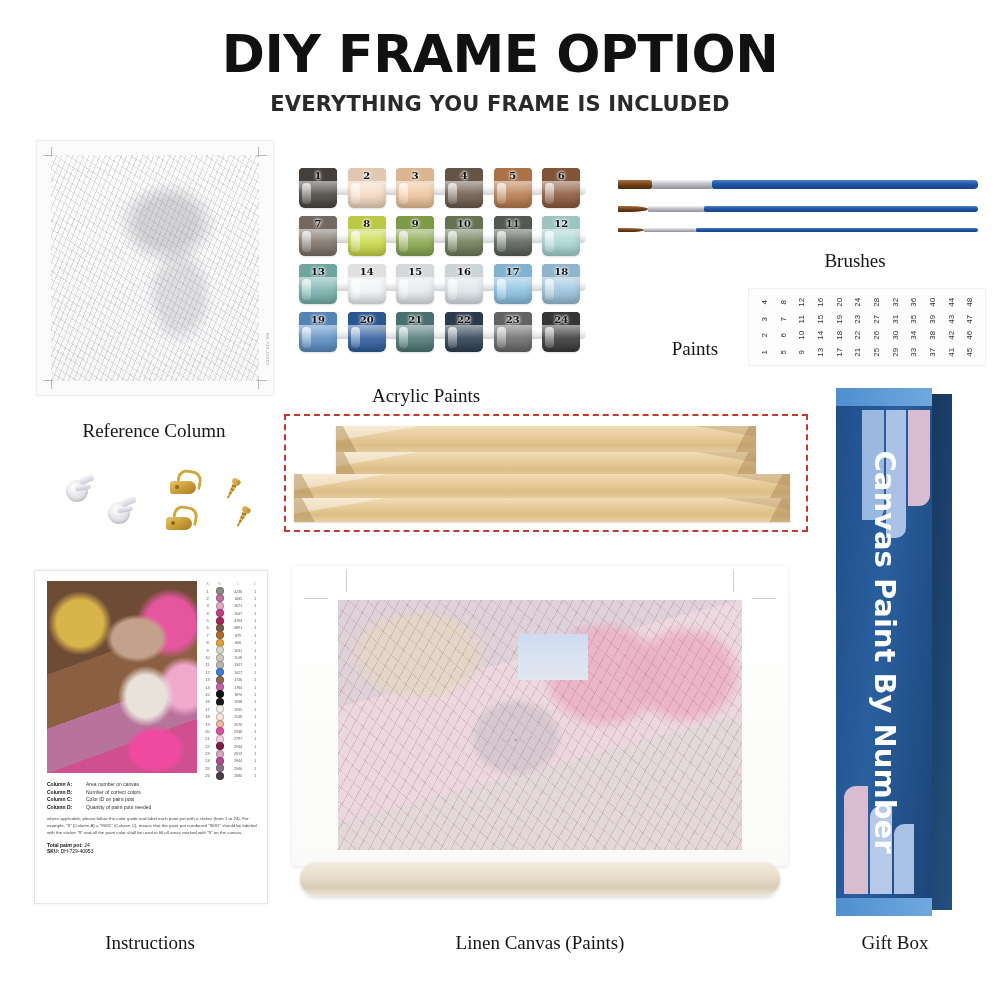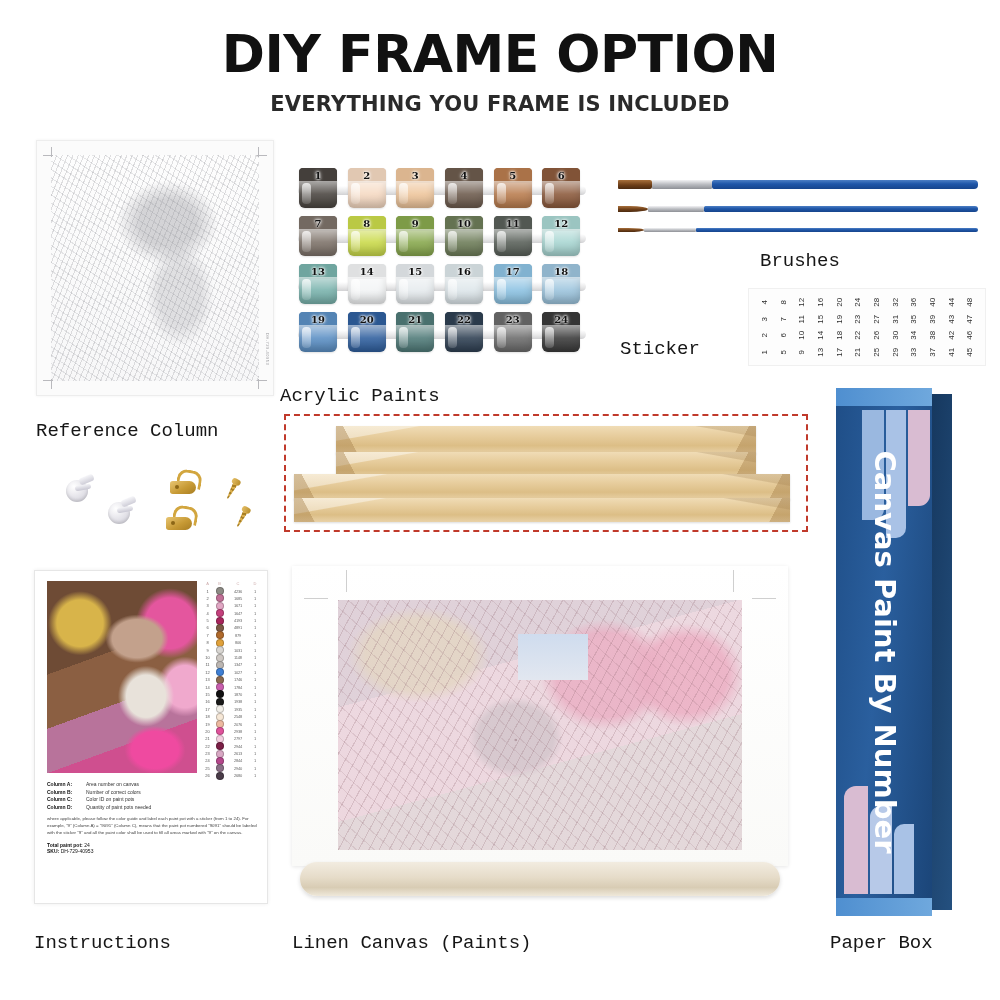--- a/index.html
+++ b/index.html
@@ -19,22 +19,22 @@
     position:absolute;top:24px;left:0;width:1000px;text-align:center;
     font-size:52px;font-weight:bold;letter-spacing:-0.5px;color:#111;
     font-family:"DejaVu Sans", sans-serif;
   }
   .subtitle{
     position:absolute;top:92px;left:0;width:1000px;text-align:center;
     font-size:21px;font-weight:bold;letter-spacing:0.2px;color:#2a2a2a;
     font-family:"DejaVu Sans", sans-serif;
   }
   .caption{
-    position:absolute;font-size:19px;color:#161616;
-    font-family:Liberation Mono, monospace;white-space:nowrap;
+    position:absolute;text-align:center;font-size:19px;color:#161616;
+    font-family:Liberation Serif, serif;white-space:nowrap;
   }
 
   
   .ref-paper{
     left:36px;top:140px;width:236px;height:254px;background:#fbfbfb;
     border:1px solid #ededed;box-shadow:0 0 3px rgba(0,0,0,.06);
   }
   .ref-inner{
     position:absolute;left:14px;top:14px;right:14px;bottom:14px;
     background:
@@ -526,21 +526,21 @@
         <div class="sticker-cell">17</div>
         <div class="sticker-cell">21</div>
         <div class="sticker-cell">25</div>
         <div class="sticker-cell">29</div>
         <div class="sticker-cell">33</div>
         <div class="sticker-cell">37</div>
         <div class="sticker-cell">41</div>
         <div class="sticker-cell">45</div>
       </div>
   </div>
-  <div class="caption" style="left:620px;top:338px;width:150px;">Sticker</div>
+  <div class="caption" style="left:620px;top:338px;width:150px;">Paints</div>
 
   <div class="abs hangers">
     <div class="hook" style="left:0px;top:8px;">
       <div class="disc"></div>
         <div class="pin"></div>
         <div class="pin2"></div>
     </div>
     <div class="hook" style="left:42px;top:30px;">
       <div class="disc"></div>
         <div class="pin"></div>
@@ -812,15 +812,15 @@
       <div class="swatch" style="left:72px;top:22px;width:22px;height:96px;border-radius:0 0 11px 0;background:#d9bcd2;"></div>
       <div class="swatch" style="left:8px;top:398px;width:24px;height:108px;border-radius:12px 0 0 0;background:#d9bcd2;"></div>
       <div class="swatch" style="left:34px;top:418px;width:22px;height:88px;border-radius:11px 0 0 0;background:#b7c9e8;"></div>
       <div class="swatch" style="left:58px;top:436px;width:20px;height:70px;border-radius:10px 0 0 0;background:#a9c2e6;"></div>
       <div class="box-text">
         <span id="giftbox-label">Canvas Paint By Number</span>
       </div>
     </div>
     <div class="box-side"></div>
   </div>
-  <div class="caption" style="left:830px;top:932px;width:130px;">Paper Box</div>
+  <div class="caption" style="left:830px;top:932px;width:130px;">Gift Box</div>
 
 </div>
 
 </body></html>

